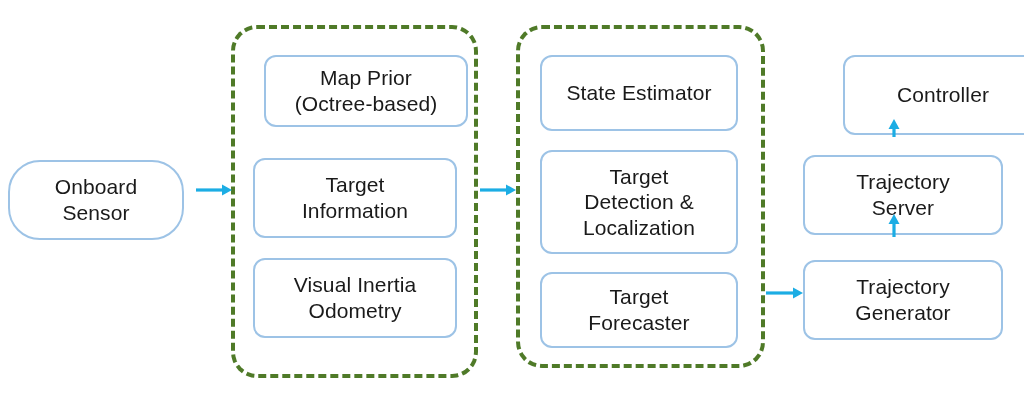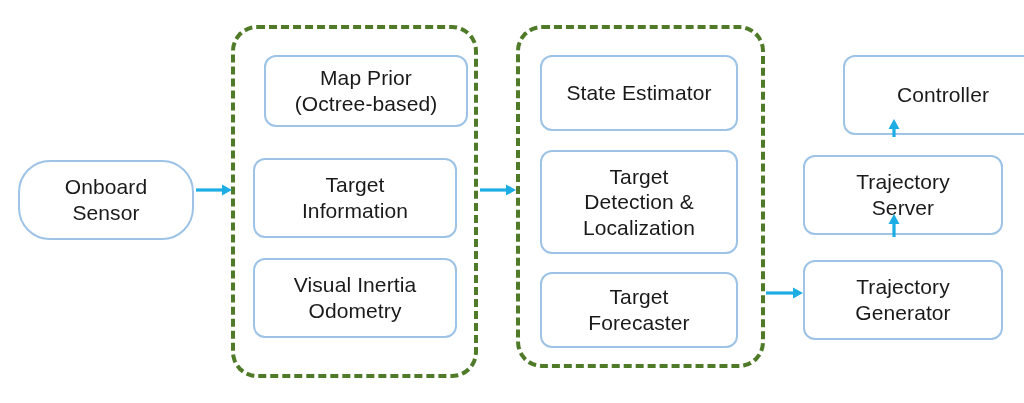--- a/index.html
+++ b/index.html
@@ -56,21 +56,21 @@
   .conn svg { display: block; overflow: visible; }
 </style>
 </head>
 <body>
 
 <div id="canvas">
 
   <div class="group" style="left: 231px; top: 25px; width: 247px; height: 353px;"></div>
   <div class="group" style="left: 516px; top: 25px; width: 249px; height: 343px;"></div>
 
-  <div class="node" style="left: 18px; top: 160px; width: 176px; height: 80px; border-radius: 32px;">
+  <div class="node" style="left: 8px; top: 160px; width: 176px; height: 80px; border-radius: 32px;">
     <span class="label">Onboard
 Sensor</span>
   </div>
   <div class="node" style="left: 264px; top: 55px; width: 204px; height: 72px;">
     <span class="label">Map Prior
 (Octree-based)</span>
   </div>
   <div class="node" style="left: 253px; top: 158px; width: 204px; height: 80px;">
     <span class="label">Target
 Information</span>

